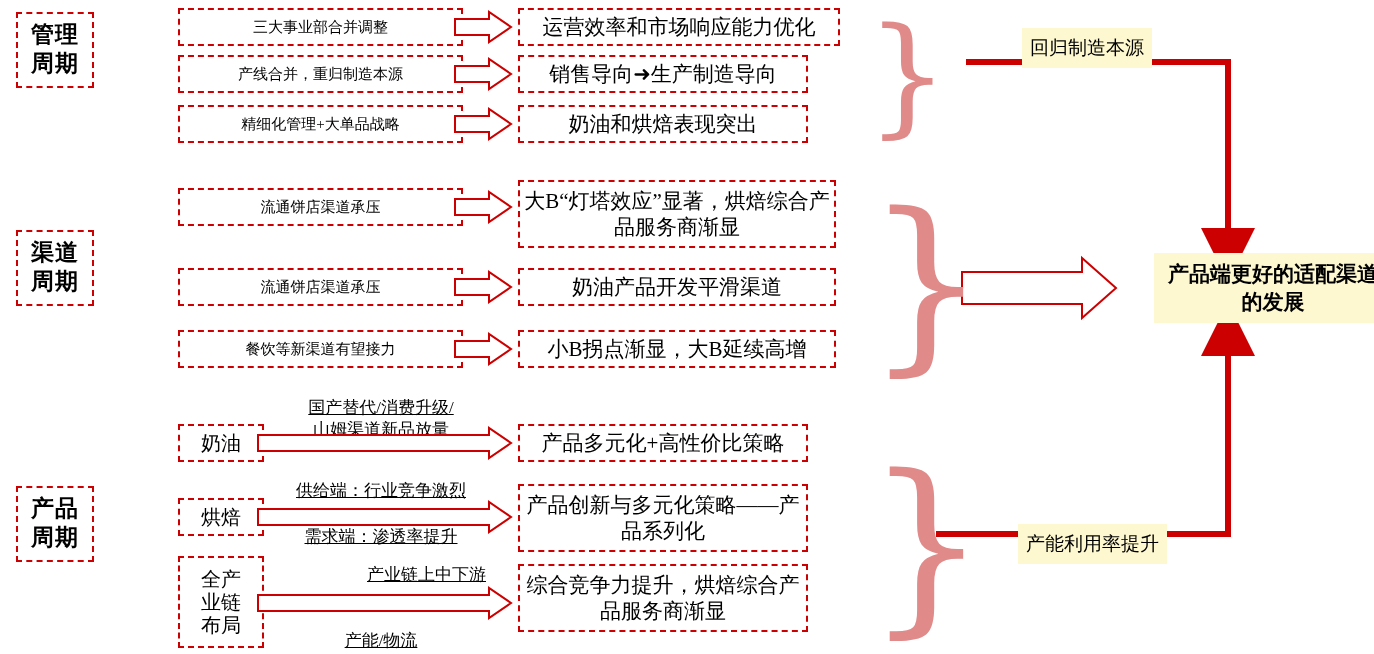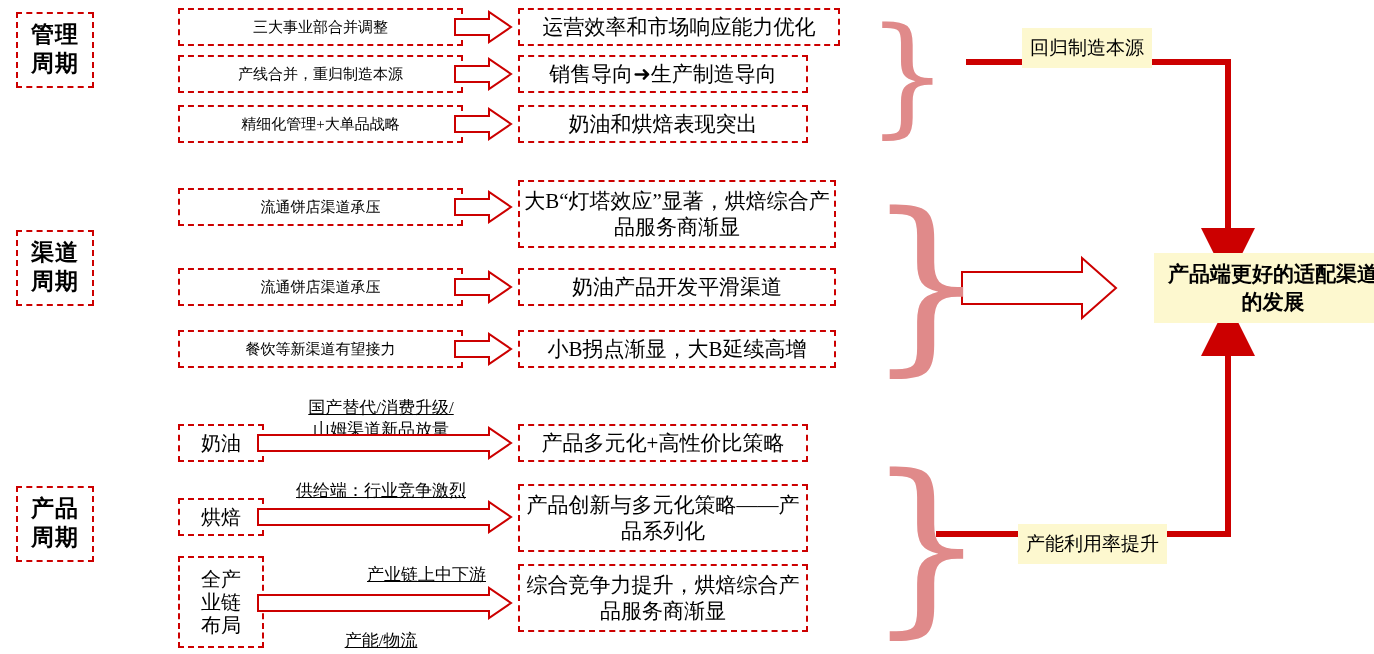--- a/index.html
+++ b/index.html
@@ -169,20 +169,23 @@
   </div>
   <div class="box result-box" style="left:518px; top:424px; width:290px; height:38px;">
     <span>产品多元化+高性价比策略</span>
   </div>
 
   <div class="box small-box" style="left:178px; top:498px; width:86px; height:38px;">
     <span>烘焙</span>
   </div>
   <div class="plain-text" style="left:276px; top:481px; width:210px;">
     <span>供给端：行业竞争激烈</span>
+  </div>
+  <div class="plain-text" style="left:276px; top:527px; width:210px;">
+    <span>需求端：渗透率提升</span>
   </div>
   <div class="box result-box" style="left:518px; top:484px; width:290px; height:68px;">
     <span>产品创新与多元化策略——产品系列化</span>
   </div>
 
   <div class="box small-box" style="left:178px; top:556px; width:86px; height:92px; line-height:1.15;">
     <span style="white-space:pre-line;">全产
 业链
 布局</span>
   </div>

